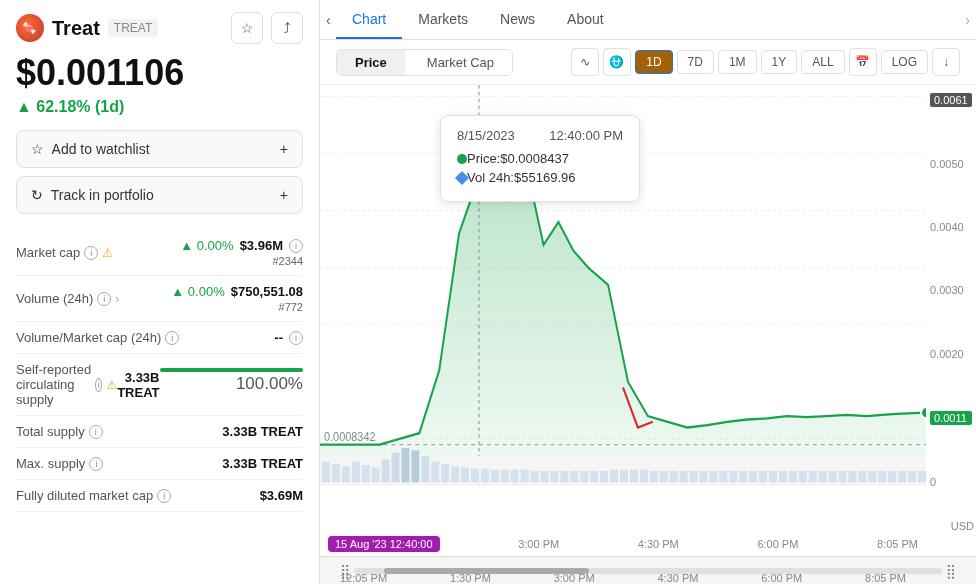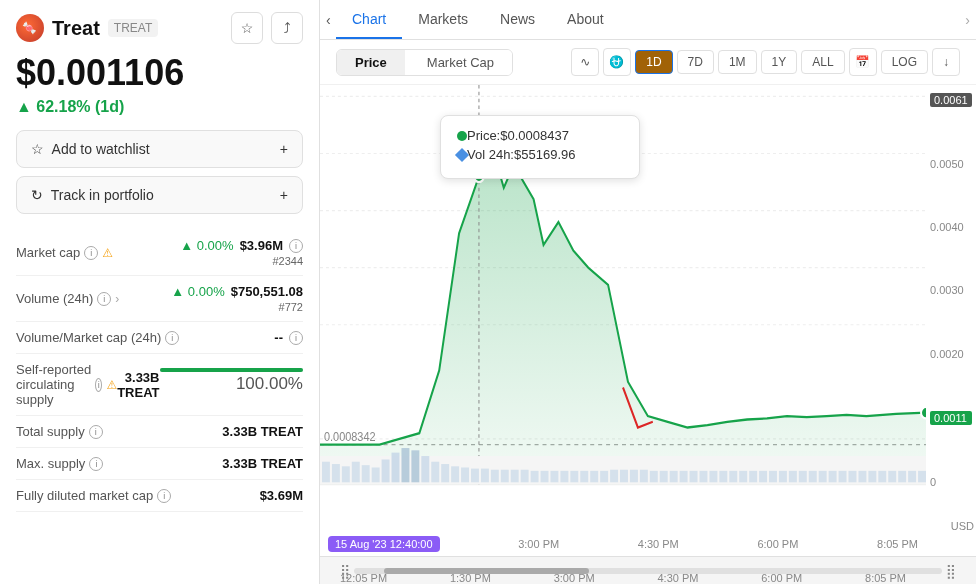--- a/index.html
+++ b/index.html
@@ -637,34 +637,38 @@
       <span style="background:#555;color:white;padding:1px 4px;border-radius:2px;">0.0061</span>
       <span>0.0050</span>
       <span>0.0040</span>
       <span>0.0030</span>
       <span>0.0020</span>
       <span style="background:#16a34a;color:white;padding:1px 4px;border-radius:2px;">0.0011</span>
       <span>0</span>
     </div>
 
     <div class="chart-tooltip">
+      <div class="tooltip-date-row">
+        <span>8/15/2023</span>
+        <span>12:40:00 PM</span>
+      </div>
       <div class="tooltip-row">
         <div class="tooltip-dot"></div>
         <span>Price:</span>
         <span>$0.0008437</span>
       </div>
       <div class="tooltip-row">
         <div class="tooltip-diamond"></div>
         <span>Vol 24h:</span>
         <span>$55169.96</span>
       </div>
     </div>
 
     <div style="position:absolute;bottom:28px;left:0;right:50px;height:24px;display:flex;justify-content:space-between;align-items:center;padding:0 8px;font-size:11px;color:#888;">
-      <span style="background:#8b5cf6;color:white;padding:2px 7px;border-radius:4px;font-size:11px;">
+      <span style="background:#a21caf;color:white;padding:2px 7px;border-radius:4px;font-size:11px;">
         <span>15 Aug '23</span> <span>12:40:00</span>
       </span>
       <span>3:00 PM</span>
       <span>4:30 PM</span>
       <span>6:00 PM</span>
       <span>8:05 PM</span>
     </div>
 
     <div style="position:absolute;bottom:52px;right:2px;font-size:11px;color:#888;">USD</div>
 

